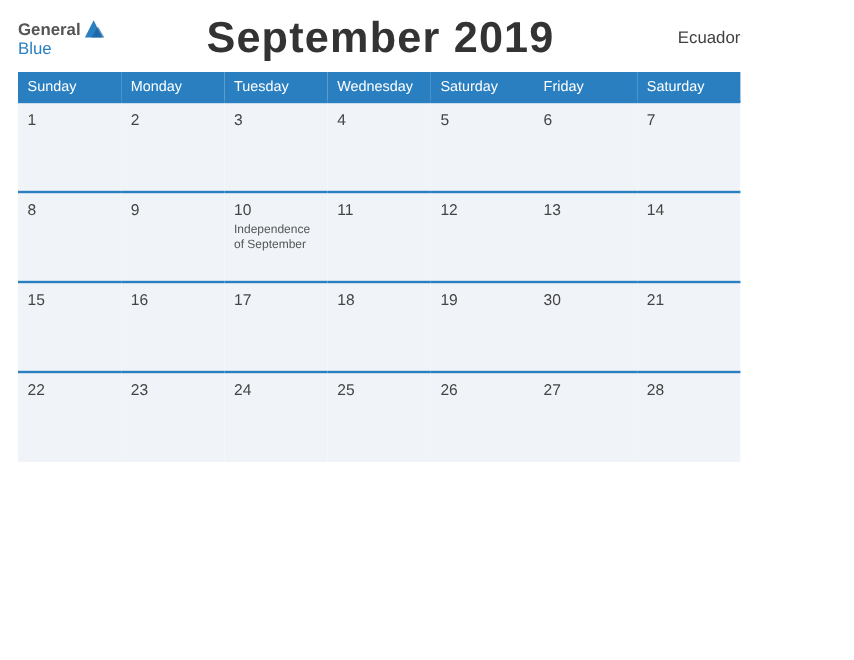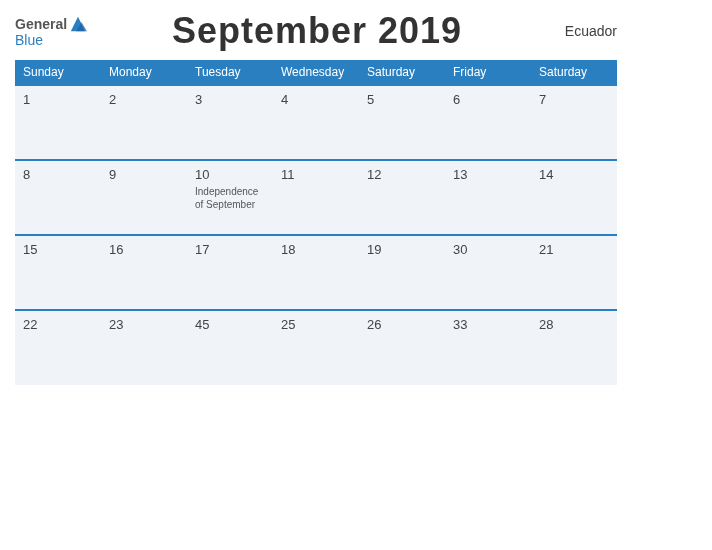--- a/index.html
+++ b/index.html
@@ -214,30 +214,30 @@
           </td>
         </tr>
         <tr>
           <td>
             <span class="day-number">22</span>
           </td>
           <td>
             <span class="day-number">23</span>
           </td>
           <td>
-            <span class="day-number">45</span>
+            <span class="day-number">24</span>
           </td>
           <td>
             <span class="day-number">25</span>
           </td>
           <td>
             <span class="day-number">26</span>
           </td>
           <td>
-            <span class="day-number">33</span>
+            <span class="day-number">27</span>
           </td>
           <td>
             <span class="day-number">28</span>
           </td>
         </tr>
       </tbody>
   </table>
 </div>
 
 </body></html>

